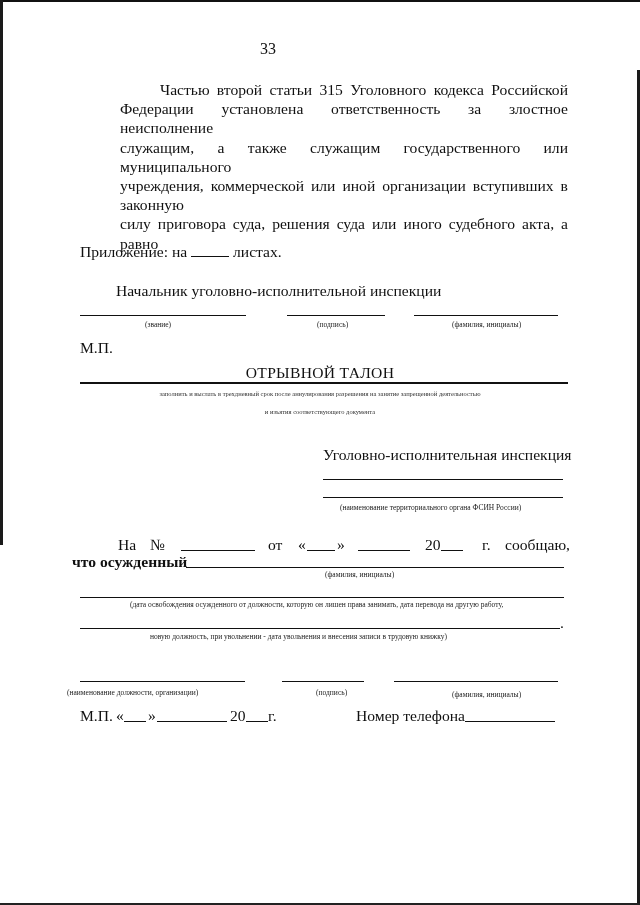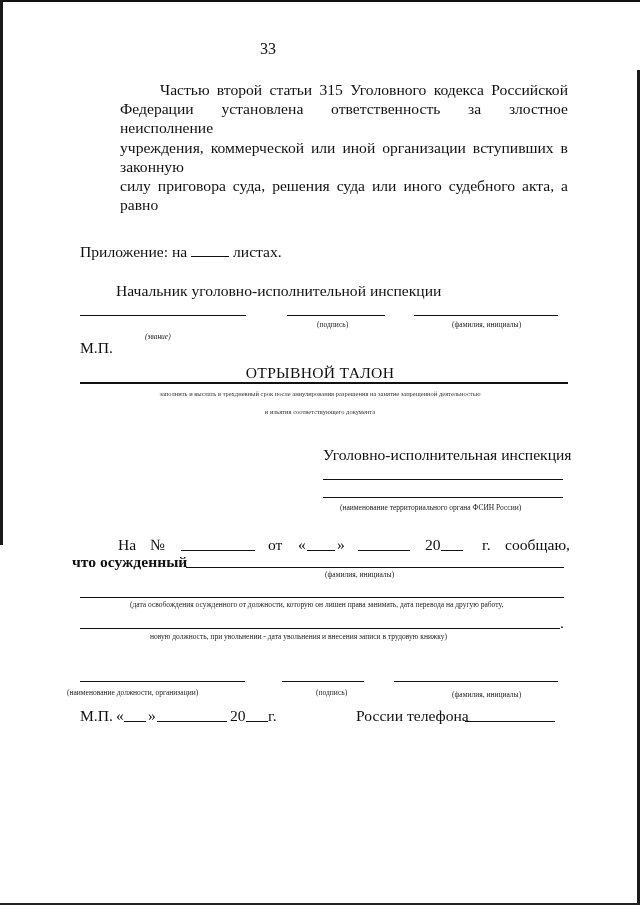--- a/index.html
+++ b/index.html
@@ -52,35 +52,36 @@
 <div class="edge-top"></div>
 <div class="edge-left"></div>
 <div class="edge-right"></div>
 <div class="edge-bottom"></div>
 
 <div class="abs page-num">33</div>
 
 <div class="para">
   <span class="ln first">Частью второй статьи 315 Уголовного кодекса Российской</span>
   <span class="ln">Федерации установлена ответственность за злостное неисполнение</span>
+  <span class="ln">служащим, а также служащим государственного или муниципального</span>
   <span class="ln">учреждения, коммерческой или иной организации вступивших в законную</span>
   <span class="ln">силу приговора суда, решения суда или иного судебного акта, а равно</span>
 </div>
 
 <div class="abs txt" style="left:80px; top:242px;">
   <span>Приложение: на</span>
   <span class="blank" style="width:38px;"></span>
   <span>листах.</span>
 </div>
 
 <div class="abs txt" style="left:80px; top:282px;margin-left:36px;">Начальник уголовно-исполнительной инспекции</div>
 <div class="line" style="left:80px; top:315px; width:166px;"></div>
 <div class="line" style="left:287px; top:315px; width:98px;"></div>
 <div class="line" style="left:414px; top:315px; width:144px;"></div>
-<div class="abs cap" style="left:145px; top:332px;font-style:italic;">(звание)</div>
+<div class="abs cap" style="left:145px; top:320px;">(звание)</div>
 <div class="abs cap" style="left:317px; top:320px;">(подпись)</div>
 <div class="abs cap" style="left:452px; top:320px;">(фамилия, инициалы)</div>
 <div class="abs txt" style="left:80px; top:339px;">М.П.</div>
 
 <div class="abs title">ОТРЫВНОЙ ТАЛОН</div>
 <div class="line thick" style="left:80px; top:382px; width:488px;"></div>
 <div class="abs note" style="top:390px;">заполнить и выслать в трехдневный срок после аннулирования разрешения на занятие запрещенной деятельностью</div>
 <div class="abs note" style="top:408px;">и изъятия соответствующего документа</div>
 
 <div class="abs txt" style="left:323px; top:446px;">Уголовно-исполнительная инспекция</div>
@@ -119,14 +120,14 @@
 <div class="abs cap" style="left:452px; top:690px;">(фамилия, инициалы)</div>
 
 <div class="abs txt" style="left:80px; top:707px;">М.П.</div>
 <div class="abs txt" style="left:116px; top:707px;">«</div>
 <div class="line" style="left:124px; top:721px; width:22px;"></div>
 <div class="abs txt" style="left:148px; top:707px;">»</div>
 <div class="line" style="left:157px; top:721px; width:70px;"></div>
 <div class="abs txt" style="left:230px; top:707px;">20</div>
 <div class="line" style="left:246px; top:721px; width:22px;"></div>
 <div class="abs txt" style="left:268px; top:707px;">г.</div>
-<div class="abs txt" style="left:356px; top:707px;">России телефона</div>
+<div class="abs txt" style="left:356px; top:707px;">Номер телефона</div>
 <div class="line" style="left:465px; top:721px; width:90px;"></div>
 
 </body></html>

